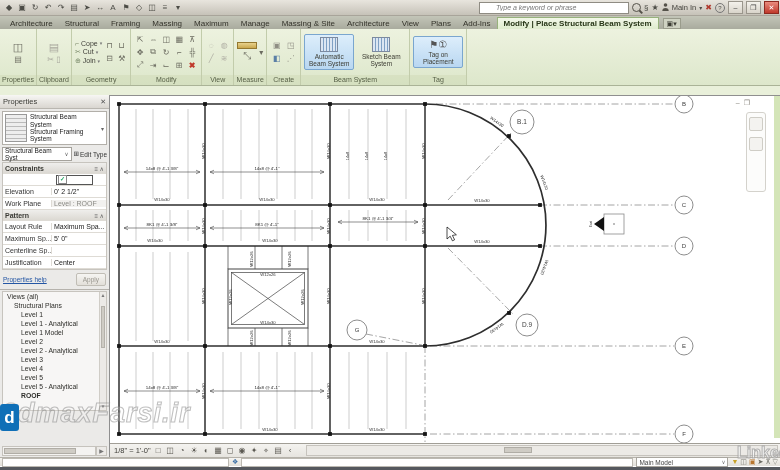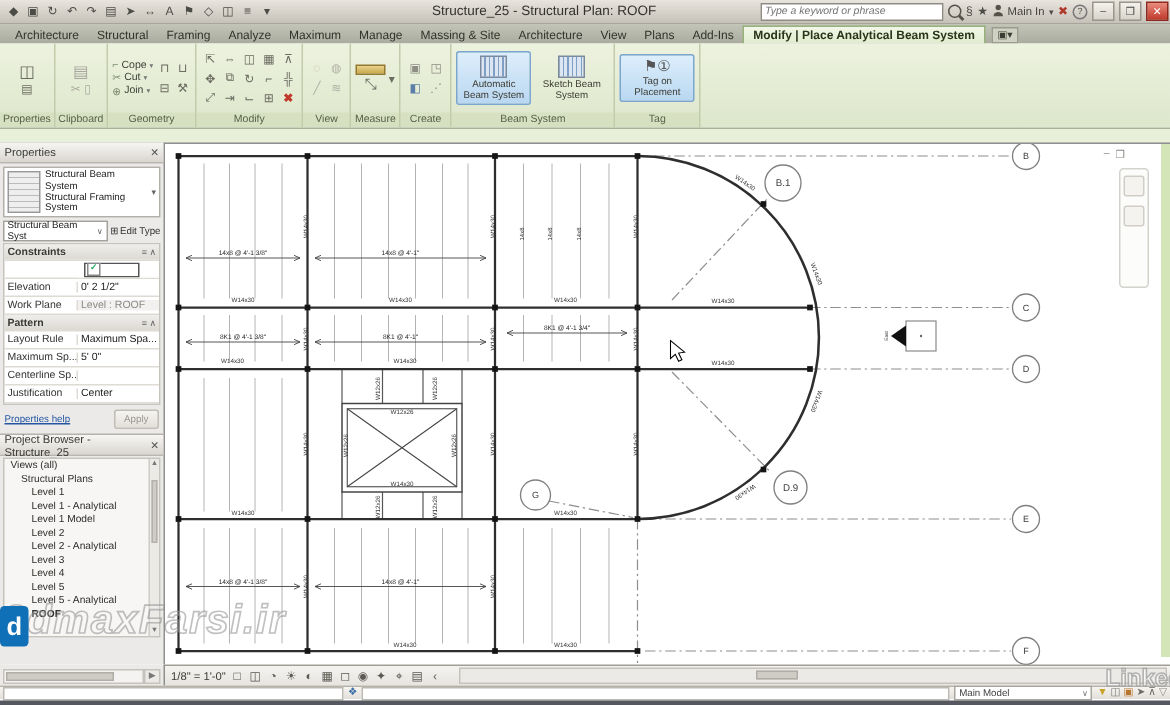--- a/index.html
+++ b/index.html
@@ -8,21 +8,21 @@
   
   #titlebar{position:absolute;left:0;top:0;width:780px;height:15px;
     background:linear-gradient(#e8e5de,#c6c2b8);border-bottom:1px solid #a8a49a;
     display:flex;align-items:center;font-size:8px;color:#44433d}
   .qat{display:flex;align-items:center;gap:1px;padding-left:3px}
   .qicon{width:12px;height:11px;display:flex;align-items:center;justify-content:center;
     font-size:8px;color:#4c4c46}
   #title{position:absolute;left:288px;top:2px;font-size:9px;color:#33322c;white-space:nowrap}
   .infocenter{position:absolute;right:1px;top:1px;display:flex;align-items:center;gap:3px;height:13px}
   .searchbox{width:116px;height:10px;font-size:7px;font-style:italic;color:#8a887f;
-    border:1px solid #8f8c83;background:#fff;padding:0 2px;font-family:"Liberation Sans",sans-serif}
+    border:1px solid #8f8c83;background:#fff;padding:0 16px;font-family:"Liberation Sans",sans-serif}
   .icbtn{font-size:8px;color:#4c4c46}
   .mag{width:7px;height:7px;border:1.2px solid #55524a;border-radius:50%;position:relative;display:inline-block}
   .mag::after{content:"";position:absolute;width:4px;height:1.5px;background:#55524a;
     transform:rotate(45deg);right:-3px;bottom:-1px}
   .winbtn{width:13px;height:11px;display:flex;align-items:center;justify-content:center;
     font-size:7px;border:1px solid #9a968c;background:linear-gradient(#f4f2ec,#d8d4ca);color:#444}
   .winbtn.close{background:linear-gradient(#e98c7e,#c0392b);color:#fff;border-color:#8d2a20}
   
   #tabbar{position:absolute;left:0;top:16px;width:780px;height:13px;
     background:linear-gradient(#c3c5b8,#a9ab9e);display:flex;align-items:flex-end;
@@ -149,21 +149,20 @@
       <span class="qicon">▤</span>
       <span class="qicon">➤</span>
       <span class="qicon">↔</span>
       <span class="qicon">A</span>
       <span class="qicon">⚑</span>
       <span class="qicon">◇</span>
       <span class="qicon">◫</span>
       <span class="qicon">≡</span>
       <span class="qicon">▾</span>
     </div>
-  <div id="title">Structure_25 - Structural Plan: ROOF</div>
   <div class="infocenter">
     <input class="searchbox" placeholder="Type a keyword or phrase" style="">
     <span class="mag"></span>
     <span class="icbtn">§</span>
     <span class="icbtn">★</span>
     <span class="icbtn">
       <svg width="7" height="8" viewBox="0 0 7 8">
           <circle cx="3.5" cy="2" r="1.8" fill="#55524a"></circle>
           <path d="M0.3 8 a3.2 3 0 0 1 6.4 0 Z" fill="#55524a"></path>
         </svg>
@@ -175,29 +174,29 @@
     <span class="winbtn">–</span>
     <span class="winbtn">❐</span>
     <span class="winbtn close">✕</span>
   </div>
 </div>
 
 <div id="tabbar">
     <span class="tab">Architecture</span>
     <span class="tab">Structural</span>
     <span class="tab">Framing</span>
-    <span class="tab">Analyze</span>
+    <span class="tab">Massing</span>
     <span class="tab">Maximum</span>
     <span class="tab">Manage</span>
     <span class="tab">Massing &amp; Site</span>
     <span class="tab">Architecture</span>
     <span class="tab">View</span>
     <span class="tab">Plans</span>
     <span class="tab">Add-Ins</span>
-    <span class="tab ctx">Modify | Place Analytical Beam System</span>
+    <span class="tab ctx">Modify | Place Structural Beam System</span>
     <span class="tabdrop">▣▾</span>
   </div>
 
 <div id="ribbon">
   <div class="panel">
     <div class="panel-body">
       <span class="stack">
           <span class="pglyph">◫</span>
       <span class="pglyph sm">▤</span>
         </span>
@@ -373,24 +372,20 @@
       <div class="prow">
         <span class="pl">Justification</span>
         <span class="pv">Center</span>
       </div>
     </div>
   <div class="pfoot">
     <span class="plink">Properties help</span>
     <span class="applybtn">Apply</span>
   </div>
   <div id="browser">
-    <div class="phead">
-      <span>Project Browser - Structure_25</span>
-      <span class="x">✕</span>
-    </div>
     <div class="tree">
       <div>
           <div class="titem" style="padding-left: 4px;">Views (all)</div>
           <div class="titem" style="padding-left: 11px;">Structural Plans</div>
           <div class="titem" style="padding-left: 18px;">Level 1</div>
           <div class="titem" style="padding-left: 18px;">Level 1 - Analytical</div>
           <div class="titem" style="padding-left: 18px;">Level 1 Model</div>
           <div class="titem" style="padding-left: 18px;">Level 2</div>
           <div class="titem" style="padding-left: 18px;">Level 2 - Analytical</div>
           <div class="titem" style="padding-left: 18px;">Level 3</div>

